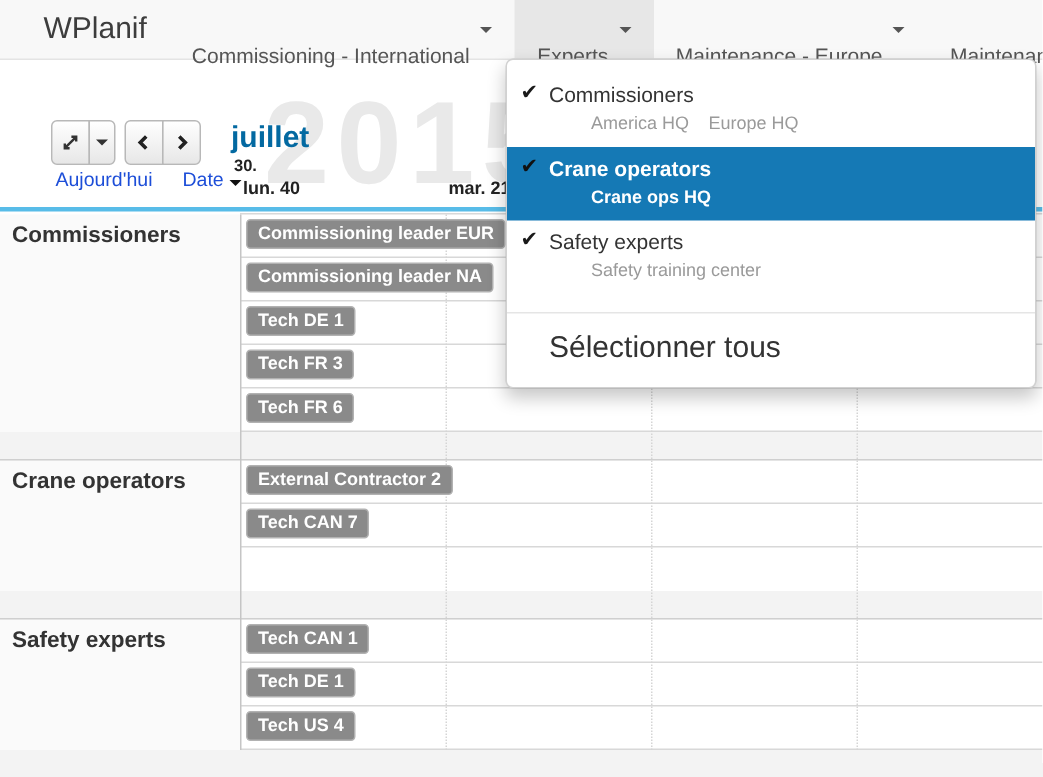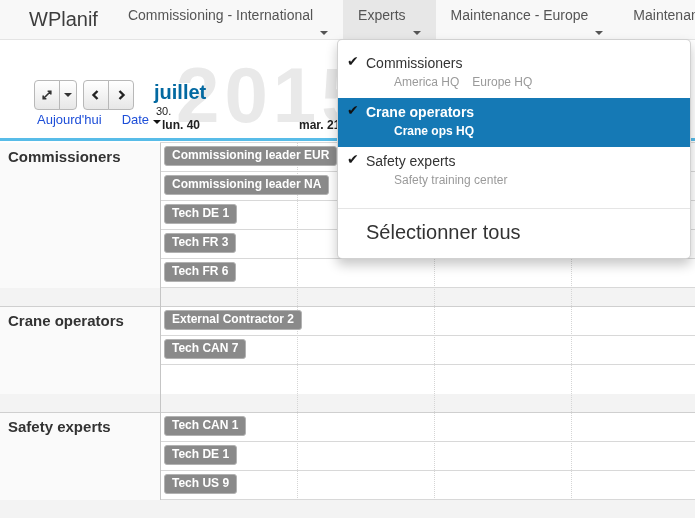--- a/index.html
+++ b/index.html
@@ -15,22 +15,22 @@
     position:absolute; left:0; top:0; width:695px; height:40px;
     background:#f8f8f8; border-bottom:1px solid #e4e4e4;
     display:flex; align-items:stretch; white-space:nowrap;
   }
   .brand {
     font-size:20px; color:#3d3d3d; line-height:39px; padding:0 15px 0 29px;
     text-decoration:none; cursor:pointer;
   }
   .nav-items { display:flex; list-style:none; }
   .nav-item {
-    font-size:14px; color:#555; line-height:39px; padding:4px 15px;
-    cursor:pointer; display:flex; align-items:flex-end; gap:7px;
+    font-size:14px; color:#555; line-height:39px; padding:18px 15px;
+    cursor:pointer; display:flex; align-items:flex-start; gap:7px;
   }
   .nav-item.active { background:#e7e7e7; }
   .caret {
     display:inline-block; width:0; height:0;
     border-left:4px solid transparent; border-right:4px solid transparent;
     border-top:4px solid #555;
   }
 
   
   .btn-group { position:absolute; top:80px; display:flex; }
@@ -48,21 +48,21 @@
   .tb-link { color:#1d4ed8; text-decoration:none; cursor:pointer; }
   .tb-link .caret { border-top-color:#111; margin-left:4px; }
   .tb-gap { display:inline-block; width:20px; }
 
   
   .watermark {
     position:absolute; left:176px; top:56px; z-index:0;
     font-size:78px; font-weight:bold; letter-spacing:5px; color:#e9e9e9; line-height:1;
   }
   .cal-month { position:absolute; left:154px; top:81px; z-index:1; font-size:20px; font-weight:bold; color:#0369a1; }
-  .cal-week  { position:absolute; left:156px; top:105px; z-index:1; font-size:11px; font-weight:normal; color:#222; }
+  .cal-week  { position:absolute; left:156px; top:105px; z-index:1; font-size:11px; font-weight:bold; color:#222; }
   .cal-day1  { position:absolute; left:162px; top:118px; z-index:1; font-size:12px; font-weight:bold; color:#222; }
   .cal-day2  { position:absolute; left:299px; top:118px; z-index:1; font-size:12px; font-weight:bold; color:#222; }
   .blue-line { position:absolute; left:0; top:138px; width:695px; height:3px; background:#58bce8; z-index:2; }
 
   
   .sidebar-bg { position:absolute; left:0; top:143px; width:160px; height:357px; background:#fafafa; }
   .table-top-line { position:absolute; left:160px; right:0; top:142px; border-top:1px solid #d8d8d8; }
   .grp { position:absolute; left:0; right:0; }
   .grp-label { position:absolute; left:8px; top:5px; font-size:15px; font-weight:bold; color:#333; }
   .row {
@@ -178,21 +178,21 @@
   <div class="grp" style="top:307px;height:87px">
     <div class="grp-label">Crane operators</div>
     <div class="row"><span class="badge">External Contractor 2</span></div>
     <div class="row"><span class="badge">Tech CAN 7</span></div>
   </div>
 
   <div class="grp" style="top:413px;height:87px">
     <div class="grp-label">Safety experts</div>
     <div class="row"><span class="badge">Tech CAN 1</span></div>
     <div class="row"><span class="badge">Tech DE 1</span></div>
-    <div class="row"><span class="badge">Tech US 9</span></div>
+    <div class="row"><span class="badge">Tech US 4</span></div>
   </div>
 
   <div class="vline solid" style="left:160px"></div>
   <div class="vline dotted" style="left:297px"></div>
   <div class="vline dotted" style="left:434px"></div>
   <div class="vline dotted" style="left:571px"></div>
 
   <div class="dropdown-panel">
     <div class="dd-item">
       <span class="dd-check">✔</span>

